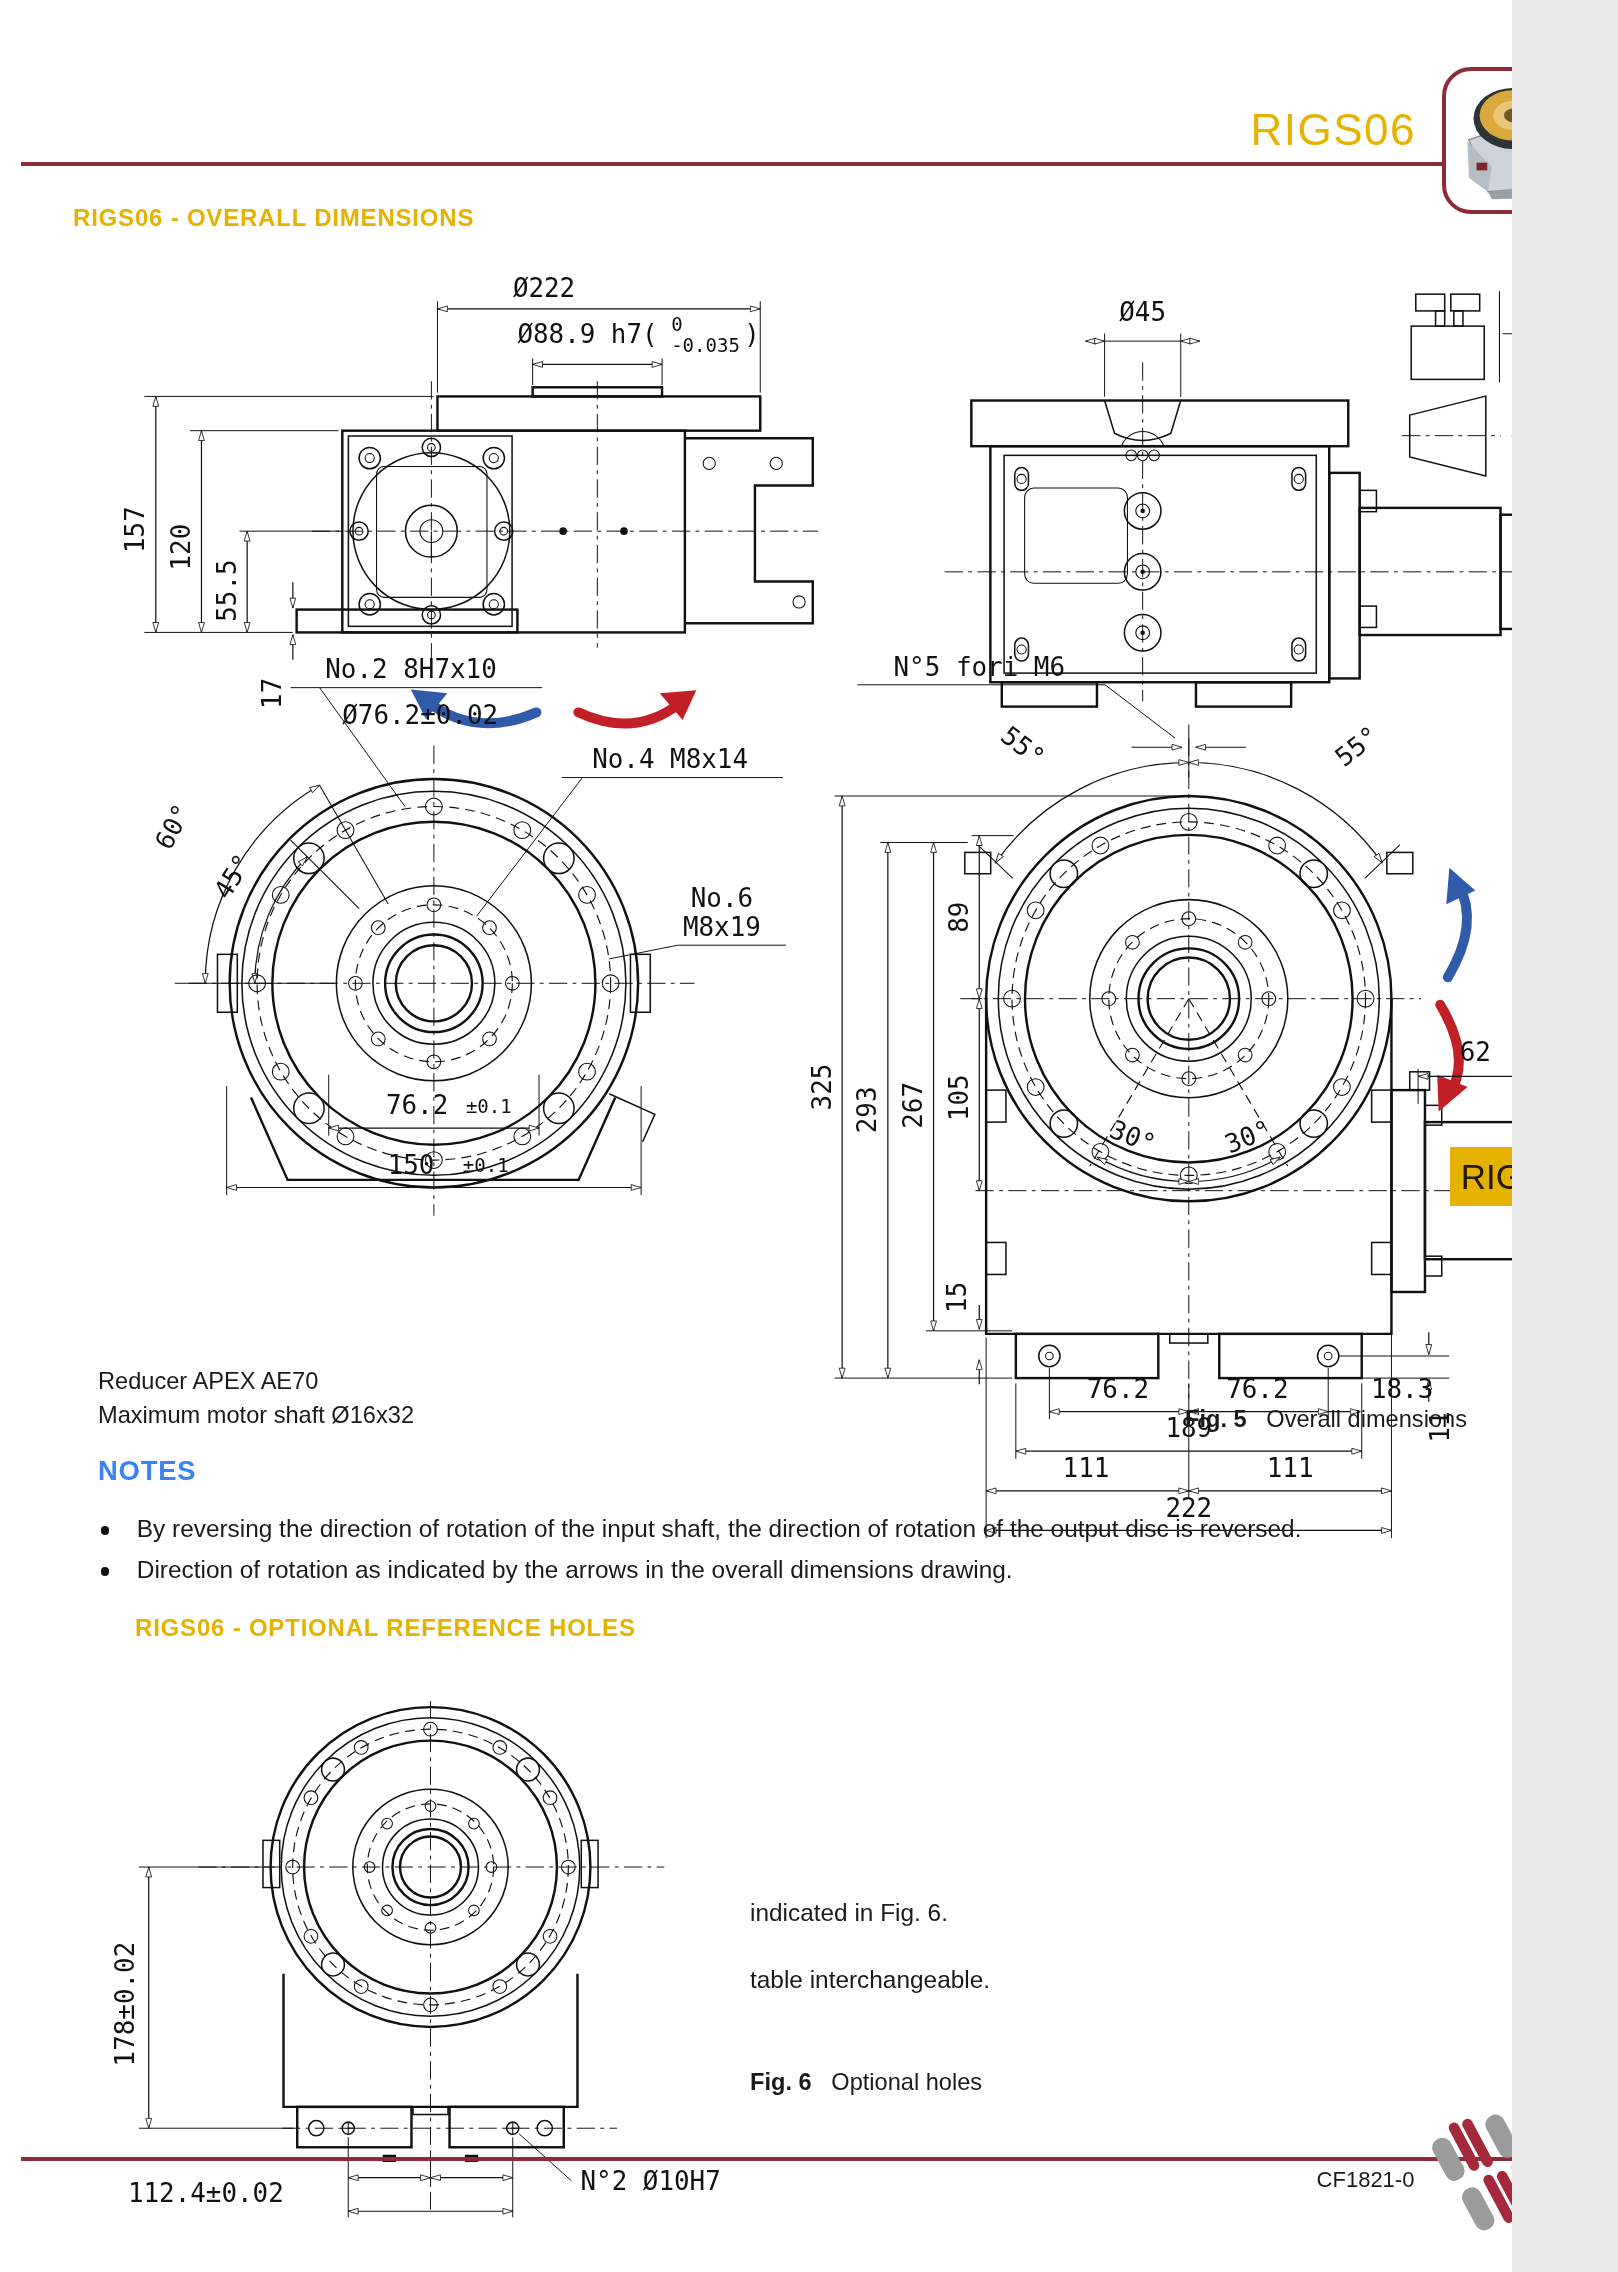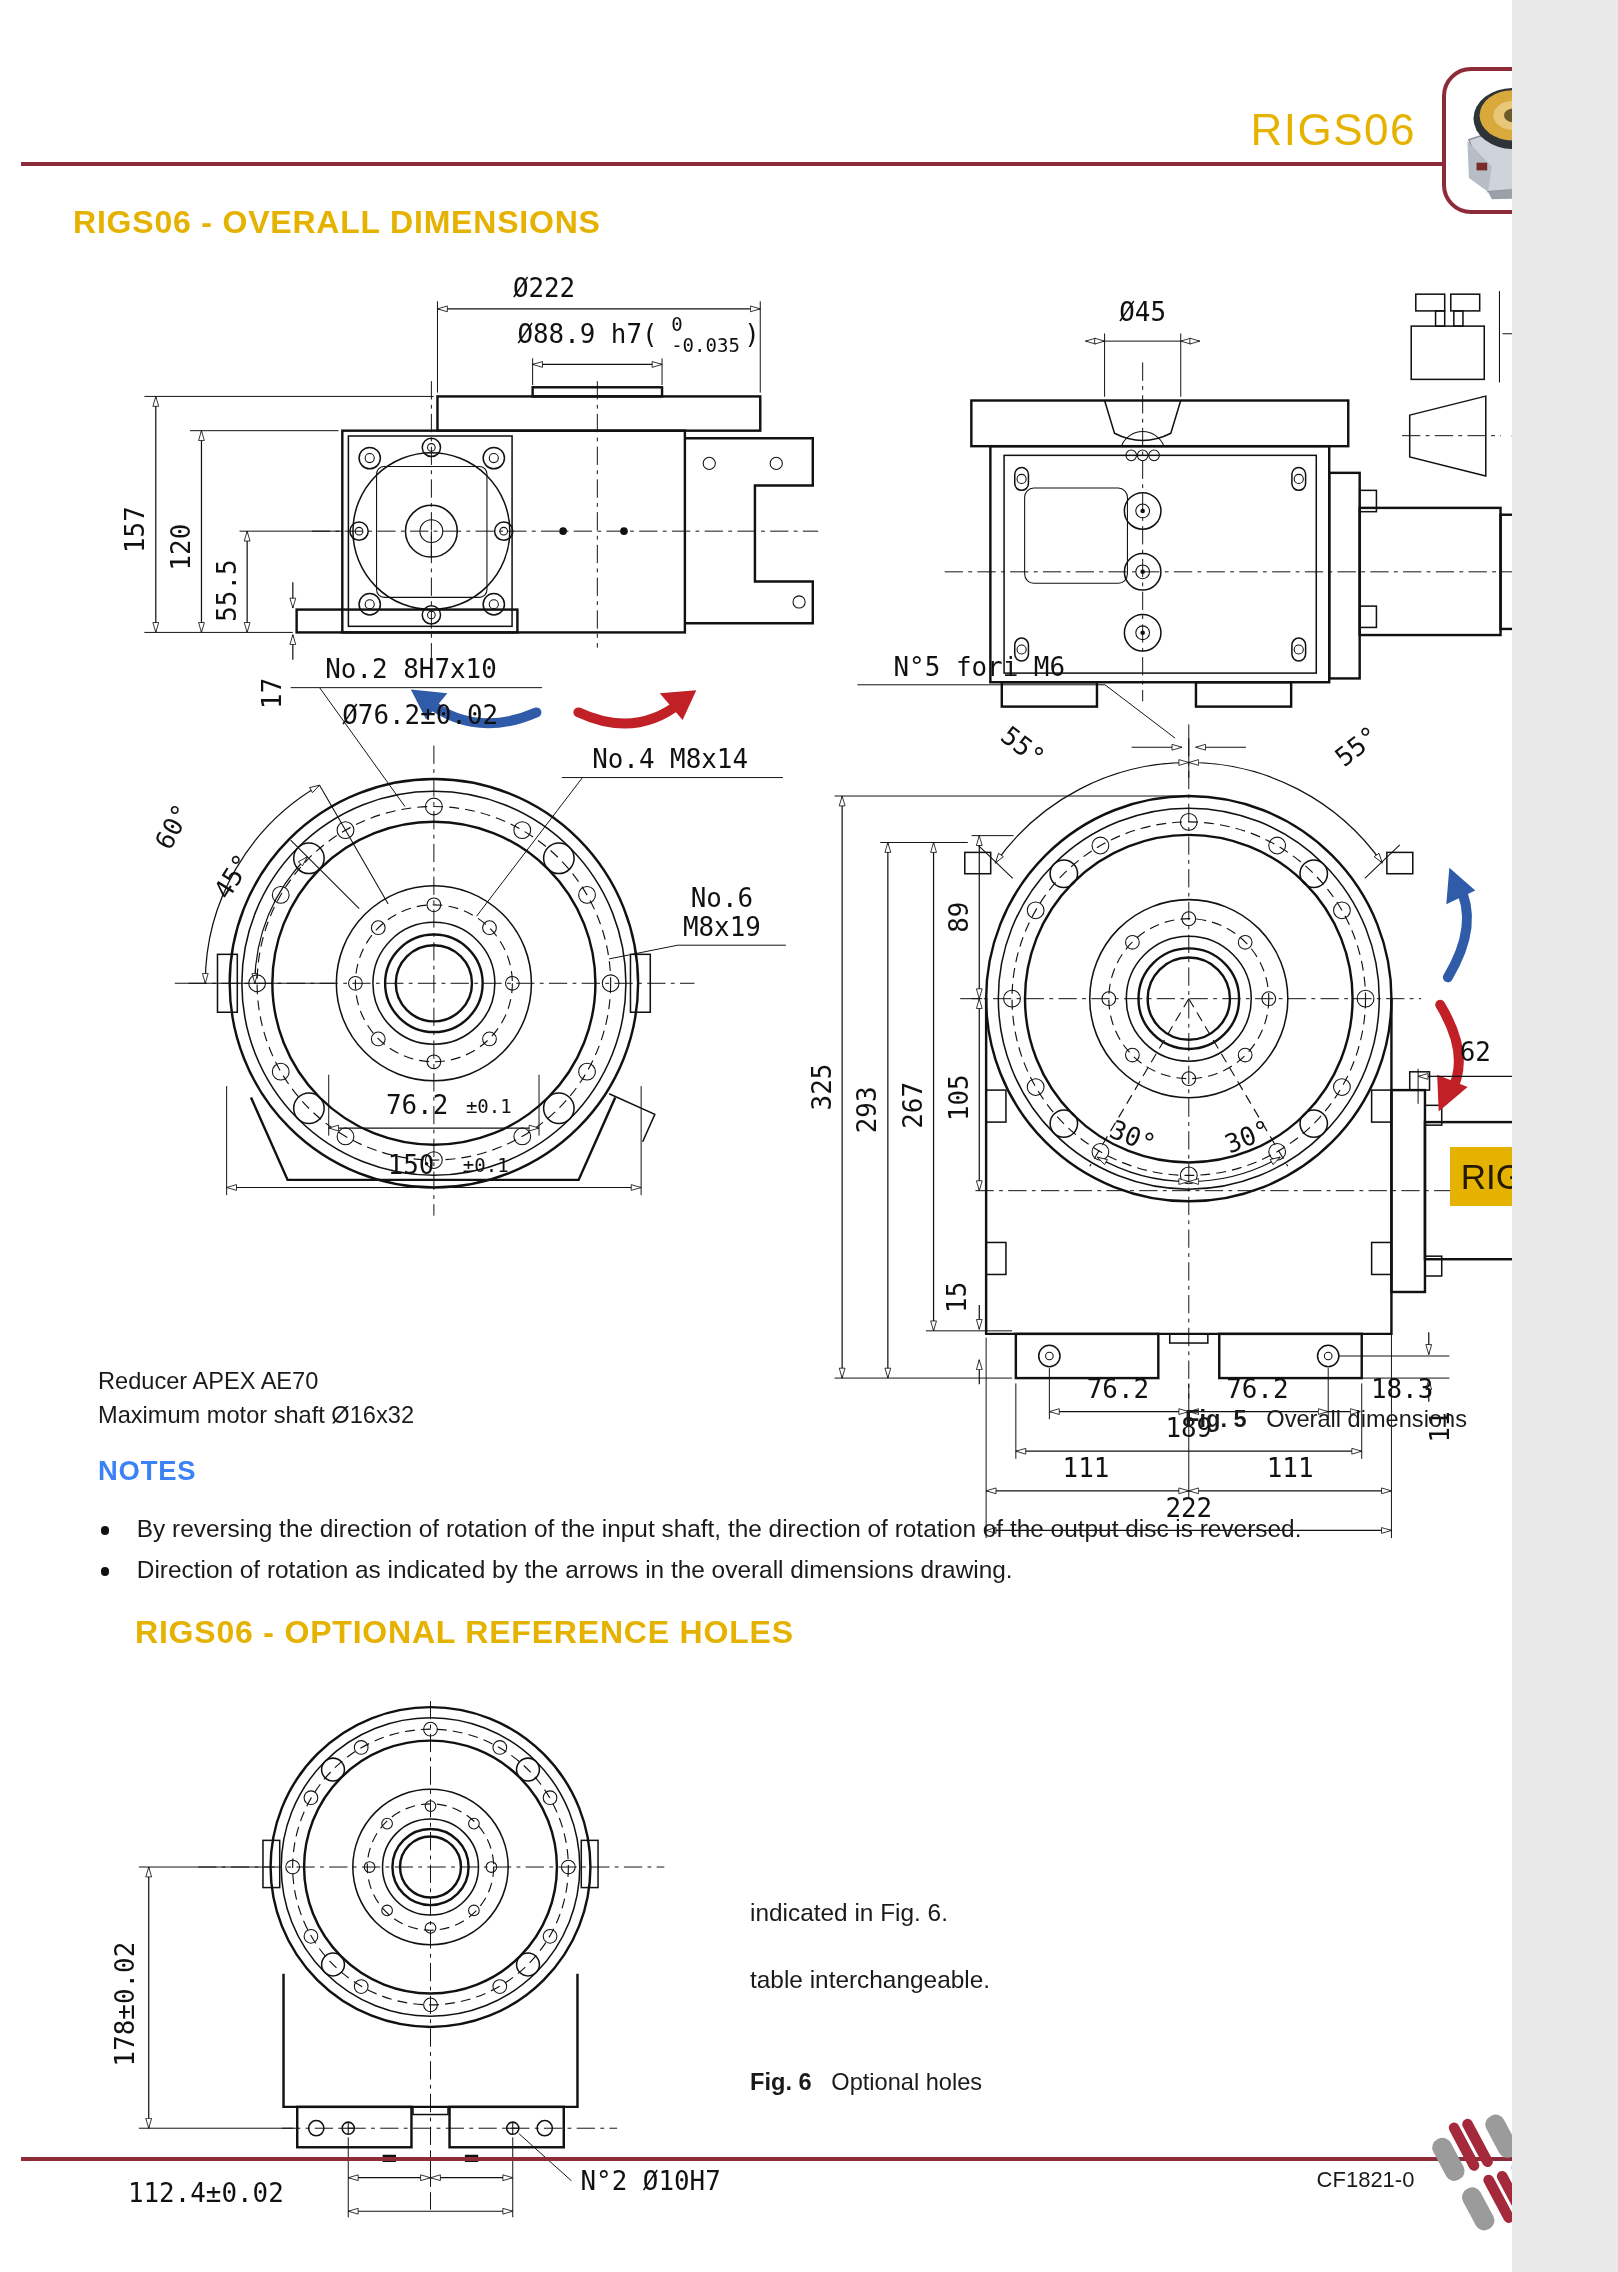--- a/index.html
+++ b/index.html
@@ -5,21 +5,21 @@
   html,body{margin:0;padding:0;background:#e9e9e9;}
   .page{position:relative;width:1512px;height:2273px;background:#ffffff;
         font-family:"Liberation Sans",sans-serif;color:#1a1a1a;overflow:hidden;}
 
   
   .brand{position:absolute;top:105px;left:0;width:1416px;text-align:right;
          font-size:44px;letter-spacing:1.5px;color:#E5B200;font-weight:400;}
   .rule{position:absolute;left:21.3px;top:162px;width:1577px;height:3.8px;background:#8E2B39;}
   .badge{position:absolute;left:1442px;top:67px;width:151px;height:139px;background:#fff;
          border:4.6px solid #8E2B39;border-radius:29px;z-index:3;}
-  .sec-title{position:absolute;font-weight:bold;font-size:32px;color:#E5B200;letter-spacing:0.8px;}
+  .sec-title{position:absolute;font-weight:bold;font-size:24px;color:#E5B200;letter-spacing:0.8px;}
 
   
   svg{position:absolute;overflow:visible;}
   .ol{fill:none;stroke:#111;stroke-width:3.2;}
   .ol2{fill:none;stroke:#111;stroke-width:2;}
   .thin{fill:none;stroke:#111;stroke-width:1.4;}
   .dim{fill:none;stroke:#111;stroke-width:1.6;marker-start:url(#arr);marker-end:url(#arr);}
   .dime{fill:none;stroke:#111;stroke-width:1.6;marker-end:url(#arr);}
   .ext{fill:none;stroke:#111;stroke-width:1.3;}
   .cl{fill:none;stroke:#111;stroke-width:1.3;stroke-dasharray:24 7 5 7;}

